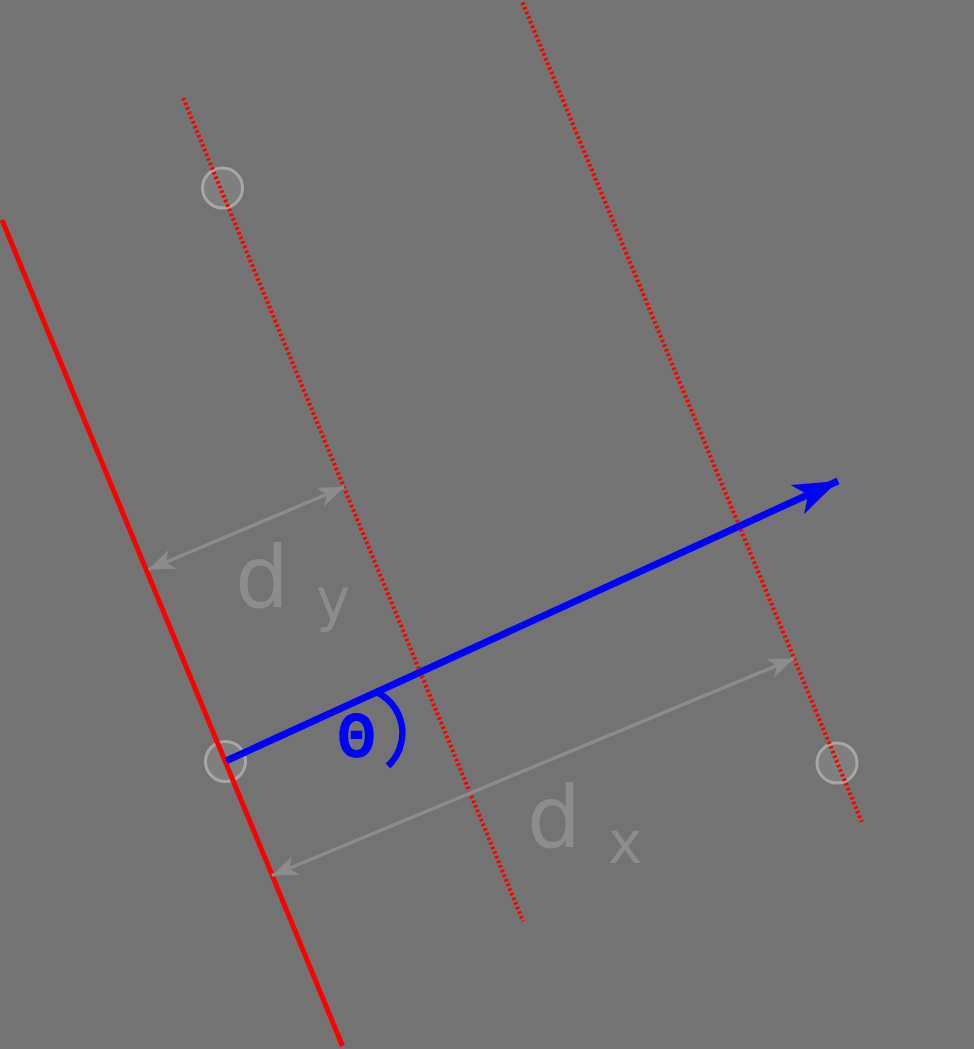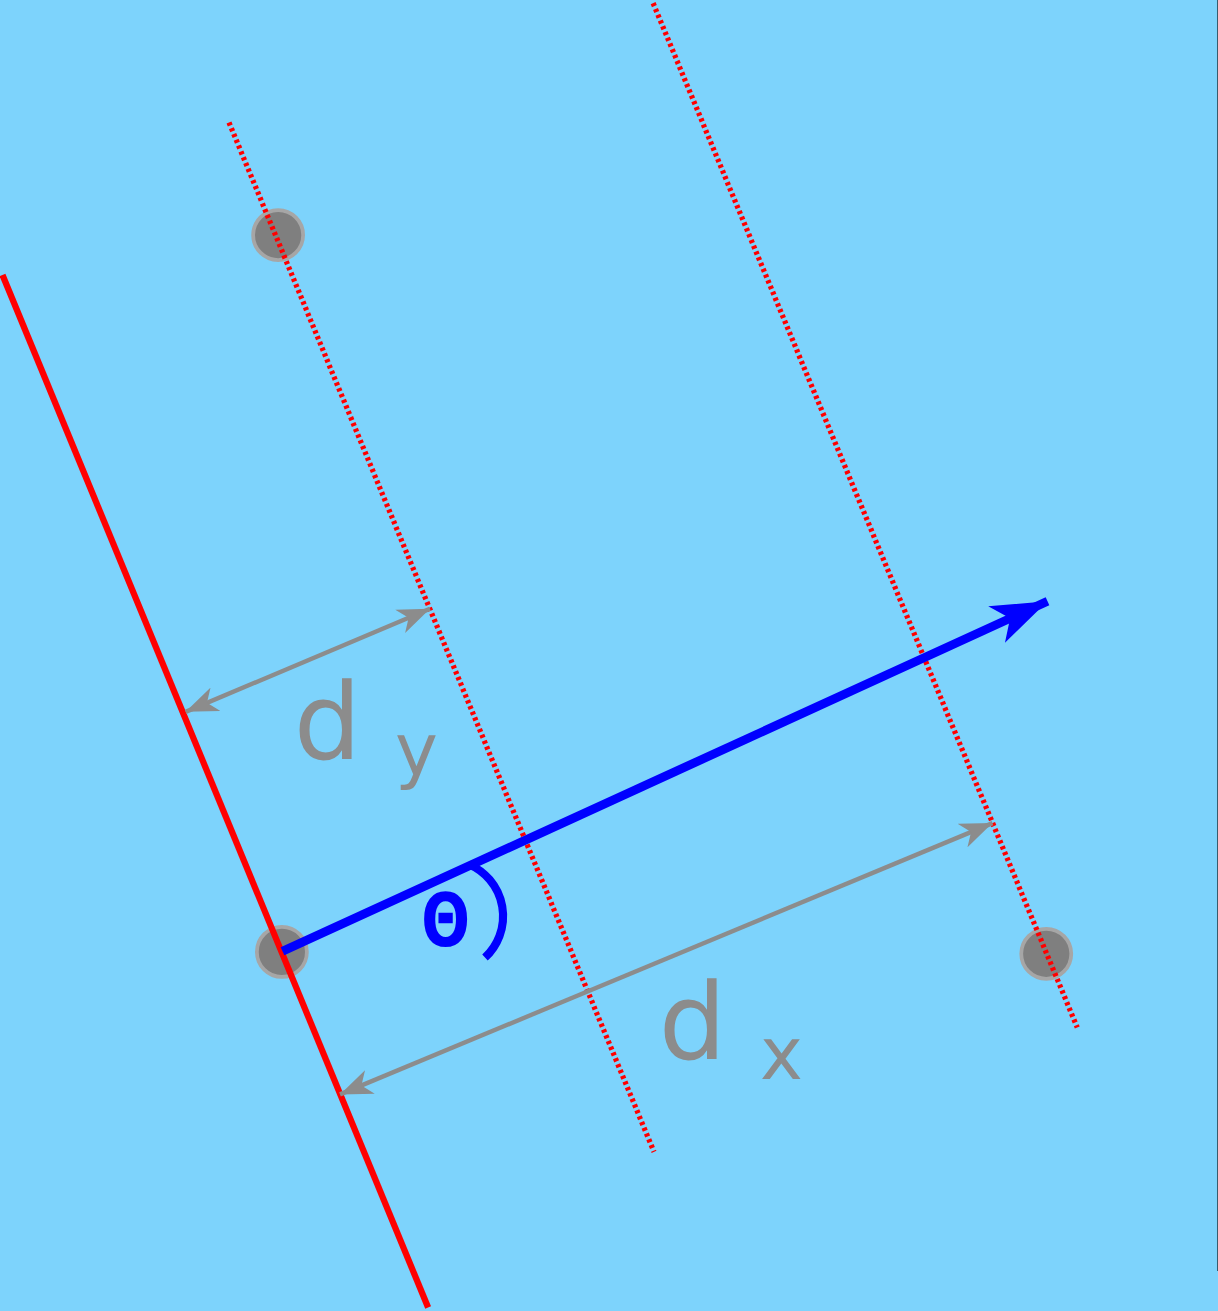--- a/index.html
+++ b/index.html
@@ -7,21 +7,21 @@
     padding: 0;
     background: #000000;
     width: 974px;
     height: 1049px;
     overflow: hidden;
   }
   .stage {
     position: relative;
     width: 974px;
     height: 1049px;
-    background: #7dd3fc;
+    background: #737373;
   }
   svg.diagram-svg {
     display: block;
     width: 974px;
     height: 1049px;
   }
   text {
     font-family: "DejaVu Sans", "Liberation Sans", sans-serif;
   }
 </style>

